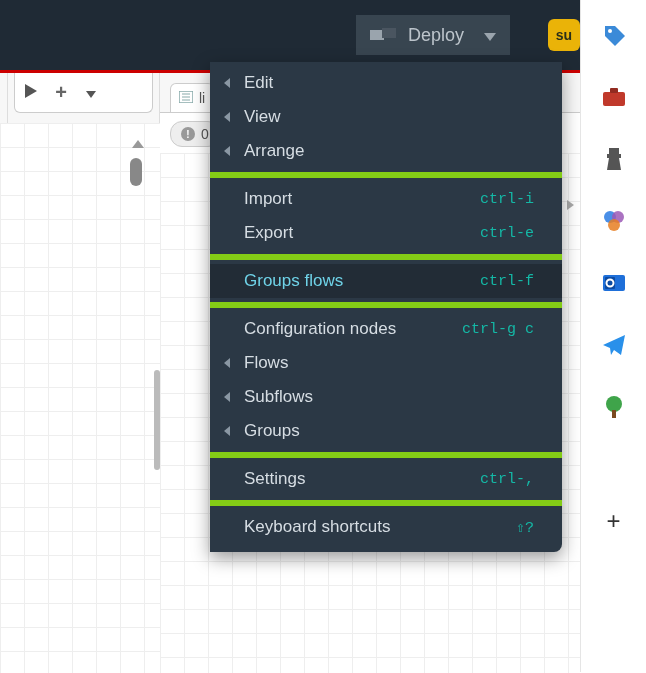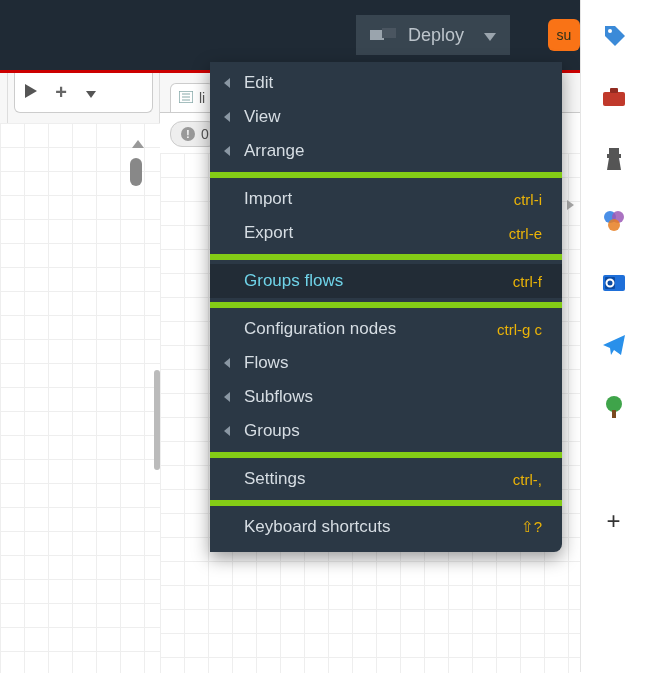--- a/index.html
+++ b/index.html
@@ -31,23 +31,23 @@
     font-size: 18px;
     cursor: pointer;
     gap: 12px;
     margin-right: 38px;
   }
   .deploy-icon { width: 26px; height: 14px; position: relative; }
   .deploy-icon svg { display:block; }
   .deploy-caret { margin-left: 8px; }
   .avatar {
     width: 32px; height: 32px; border-radius: 6px;
-    background: #f97316; color: #2a2f1a;
+    background: #eab308; color: #2a2f1a;
     display: flex; align-items: center; justify-content: center;
-    font-size: 14px; font-weight: 400;
+    font-size: 14px; font-weight: 700;
     margin-right: 20px;
   }
   .hamburger { width: 28px; height: 22px; display:flex; flex-direction:column; justify-content:space-between; cursor:pointer;}
   .hamburger span { display:block; height:4px; background:#d8dde2; border-radius:1px;}
   .redline { height:3px; background:#cc0000; width:580px; position:absolute; left:0; top:70px; z-index:2;}
   .main {
     position: absolute;
     top: 73px;
     left: 0;
     width: 580px;
@@ -148,35 +148,35 @@
     border-radius: 0 0 8px 0;
     box-shadow: 0 6px 18px rgba(0,0,0,.4);
     z-index: 10;
     padding-bottom: 4px;
   }
   .menu-section { border-top: 6px solid #84cc16; padding: 4px 0; }
   .menu-section:first-child { border-top:none; }
   .menu-item {
     display:flex;
     align-items:center;
-    padding: 7px 20px 7px 14px;
+    padding: 7px 28px 7px 14px;
     font-size: 17px;
     cursor:pointer;
     position:relative;
   }
   .menu-item.hover { background:#222c36; color:#6fd3e8; }
   .menu-item .spacer { flex:1; }
   .menu-sub-arrow {
     width:0;height:0;margin-right:14px;
     border-top:5px solid transparent;
     border-bottom:5px solid transparent;
     border-right:6px solid #8a97a3;
   }
   .menu-noarrow { width:20px; }
-  .shortcut { font-family: Liberation Sans, sans-serif; font-size: 15px; color:#eab308; }
+  .shortcut { font-family: Liberation Mono, monospace; font-size: 15px; color:#14b8a6; }
   .sidebar-right {
     position:absolute;
     right:0; top:0;
     width: 66px;
     height: 672px;
     background:#fff;
     border-left:1px solid #e5e5e5;
     display:flex; flex-direction:column; align-items:center;
     padding-top: 20px;
     gap: 32px;

